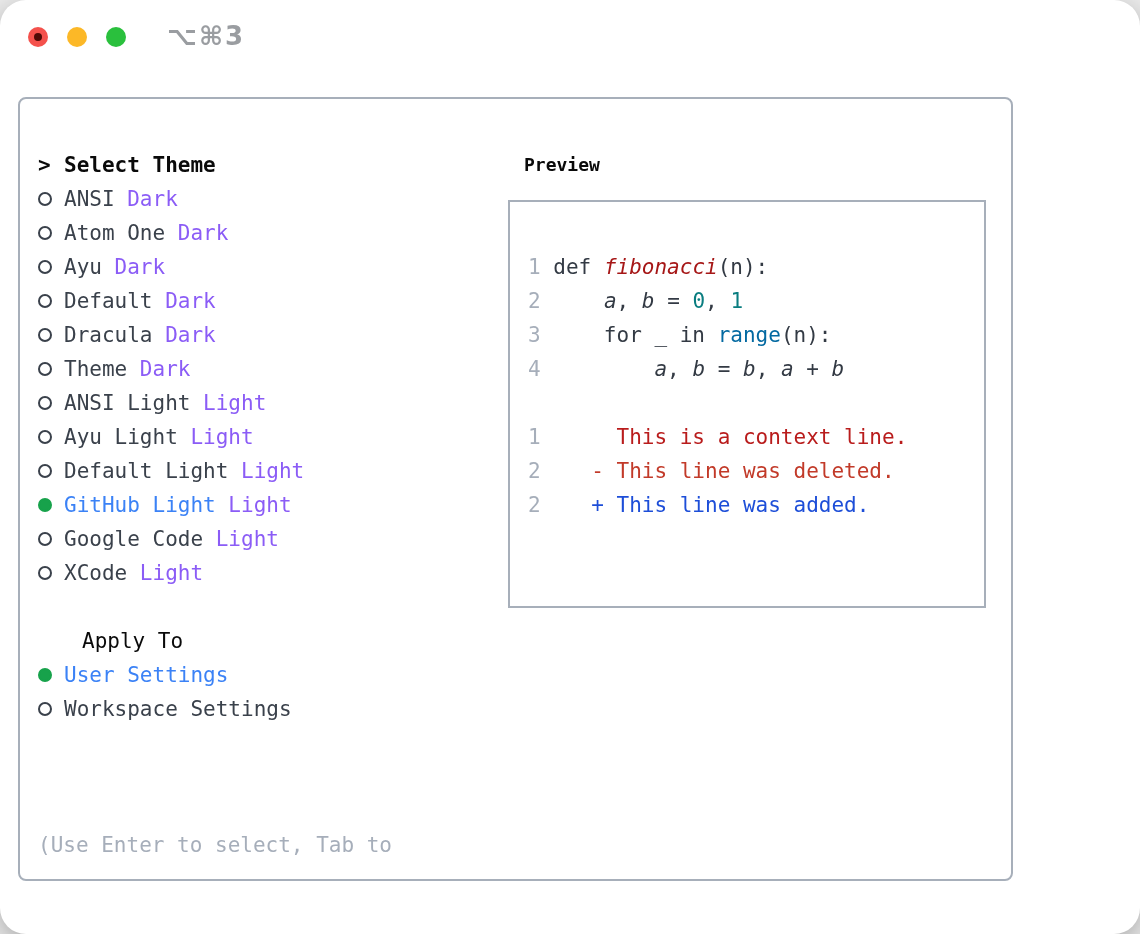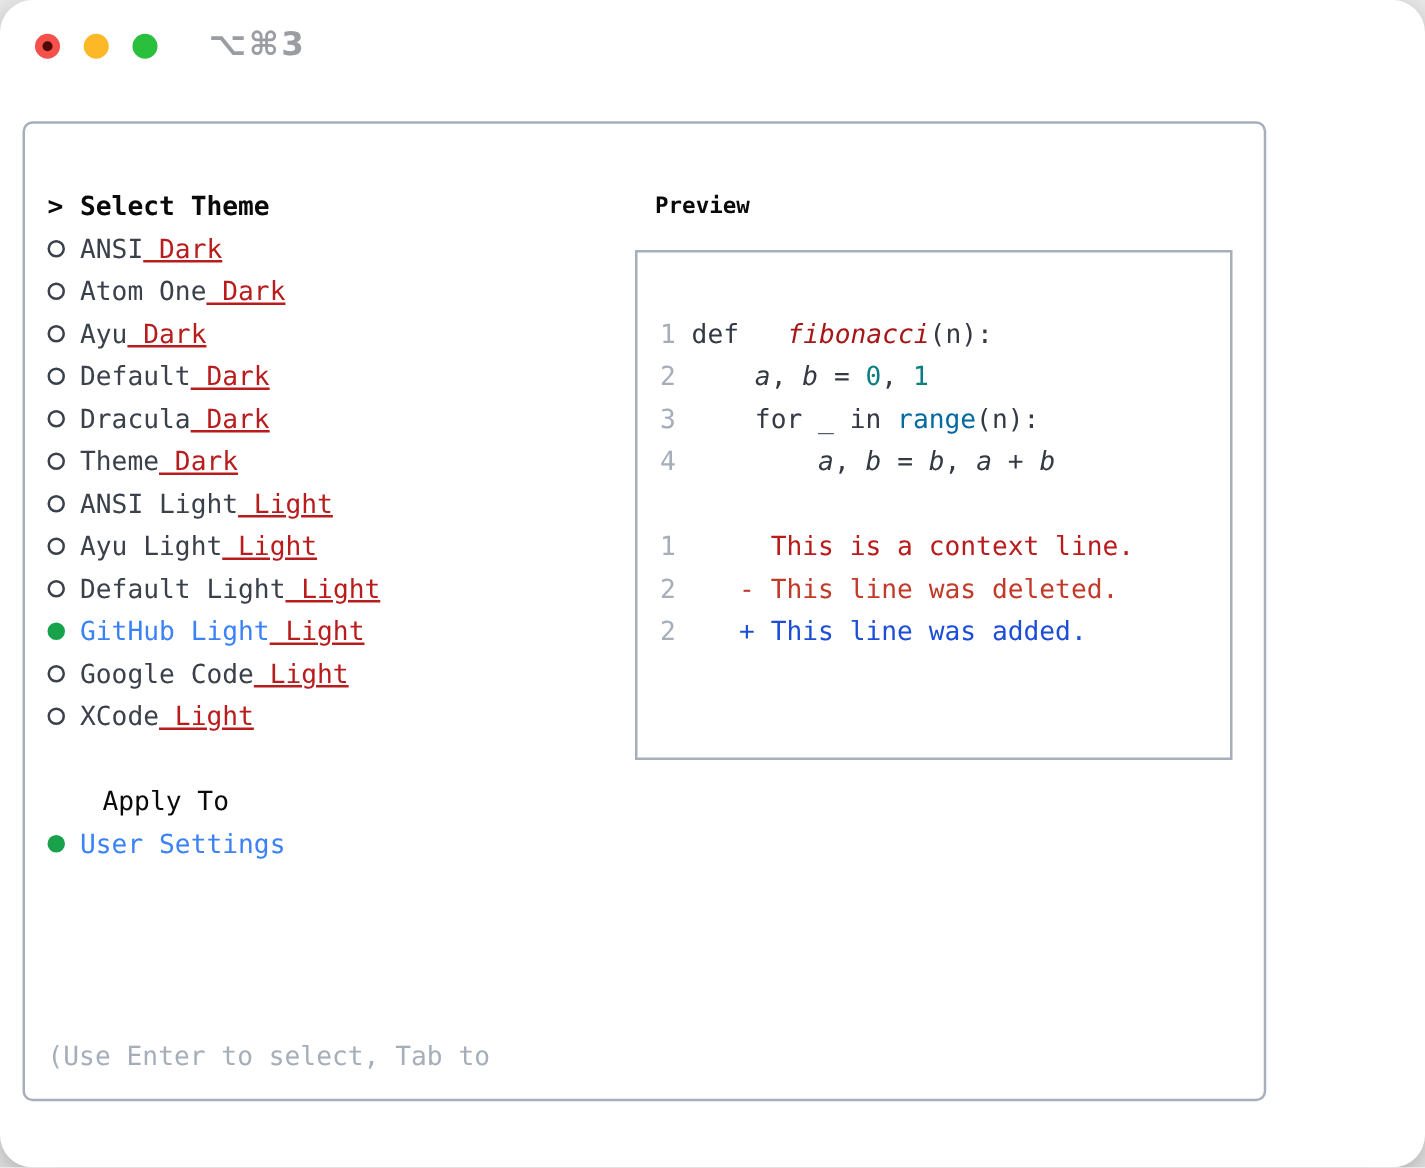--- a/index.html
+++ b/index.html
@@ -44,40 +44,40 @@
   .marker{width:26px;display:flex;align-items:center;flex:0 0 26px;}
   .prompt{font-weight:bold;color:#0a0a0a;}
   .hdr{font-weight:bold;color:#0a0a0a;}
   .sub{color:#0a0a0a;margin-left:18px;}
   .radio{
     width:14px;height:14px;box-sizing:border-box;
     border:2px solid #3a414b;border-radius:50%;
   }
   .radio.sel{background:#17a24b;border-color:#17a24b;}
   .row.selected .name{color:#3b82f6;}
-  .variant{color:#b91c1c;text-decoration:underline;}
+  .variant{color:#8b5cf6;}
   .apply-block{margin-top:34px;}
   .hint{
     position:absolute;left:18px;top:661px;
     font-size:21px;line-height:34px;color:#a6aeba;white-space:pre;
   }
   
   .preview-header{
     position:absolute;left:504px;top:49px;height:34px;line-height:34px;
     font-size:18px;font-weight:bold;color:#0a0a0a;
   }
   .preview-box{
     position:absolute;left:488px;top:101px;width:478px;height:408px;
     box-sizing:border-box;border:2px solid #a7afba;background:#ffffff;
   }
   .code{position:absolute;left:18px;top:48px;font-size:21px;}
   .code-line{height:34px;line-height:34px;white-space:pre;}
   .ln{color:#a6aeba;}
   .pl{color:#333a44;}
-  .fn{color:#a61717;font-style:italic;margin-left:26px;}
+  .fn{color:#a61717;font-style:italic;}
   .nu{color:#0a7d80;}
   .bi{color:#0369a1;}
   .va{color:#333a44;font-style:italic;}
   .ctx{color:#b91c1c;}
   .del{color:#c23a29;}
   .add{color:#1d4ed8;text-align:center;}
 </style>
 </head>
 <body>
 
@@ -113,20 +113,21 @@
           <div class="row"><span class="marker"><span class="radio"></span></span><span class="name">XCode</span><span class="variant"> Light</span></div>
         </div>
 
       <div class="apply-block">
         <div class="row">
           <span class="marker"></span>
           <span class="sub">Apply To</span>
         </div>
         <div id="apply-rows">
             <div class="row selected"><span class="marker"><span class="radio sel"></span></span><span class="name">User Settings</span></div>
+            <div class="row"><span class="marker"><span class="radio"></span></span><span class="name">Workspace Settings</span></div>
           </div>
       </div>
     </div>
 
     <div class="hint">
       <div>(Use Enter to select, Tab to</div>
       <div>change focus)</div>
     </div>
 
     <div class="preview-header">Preview</div>

